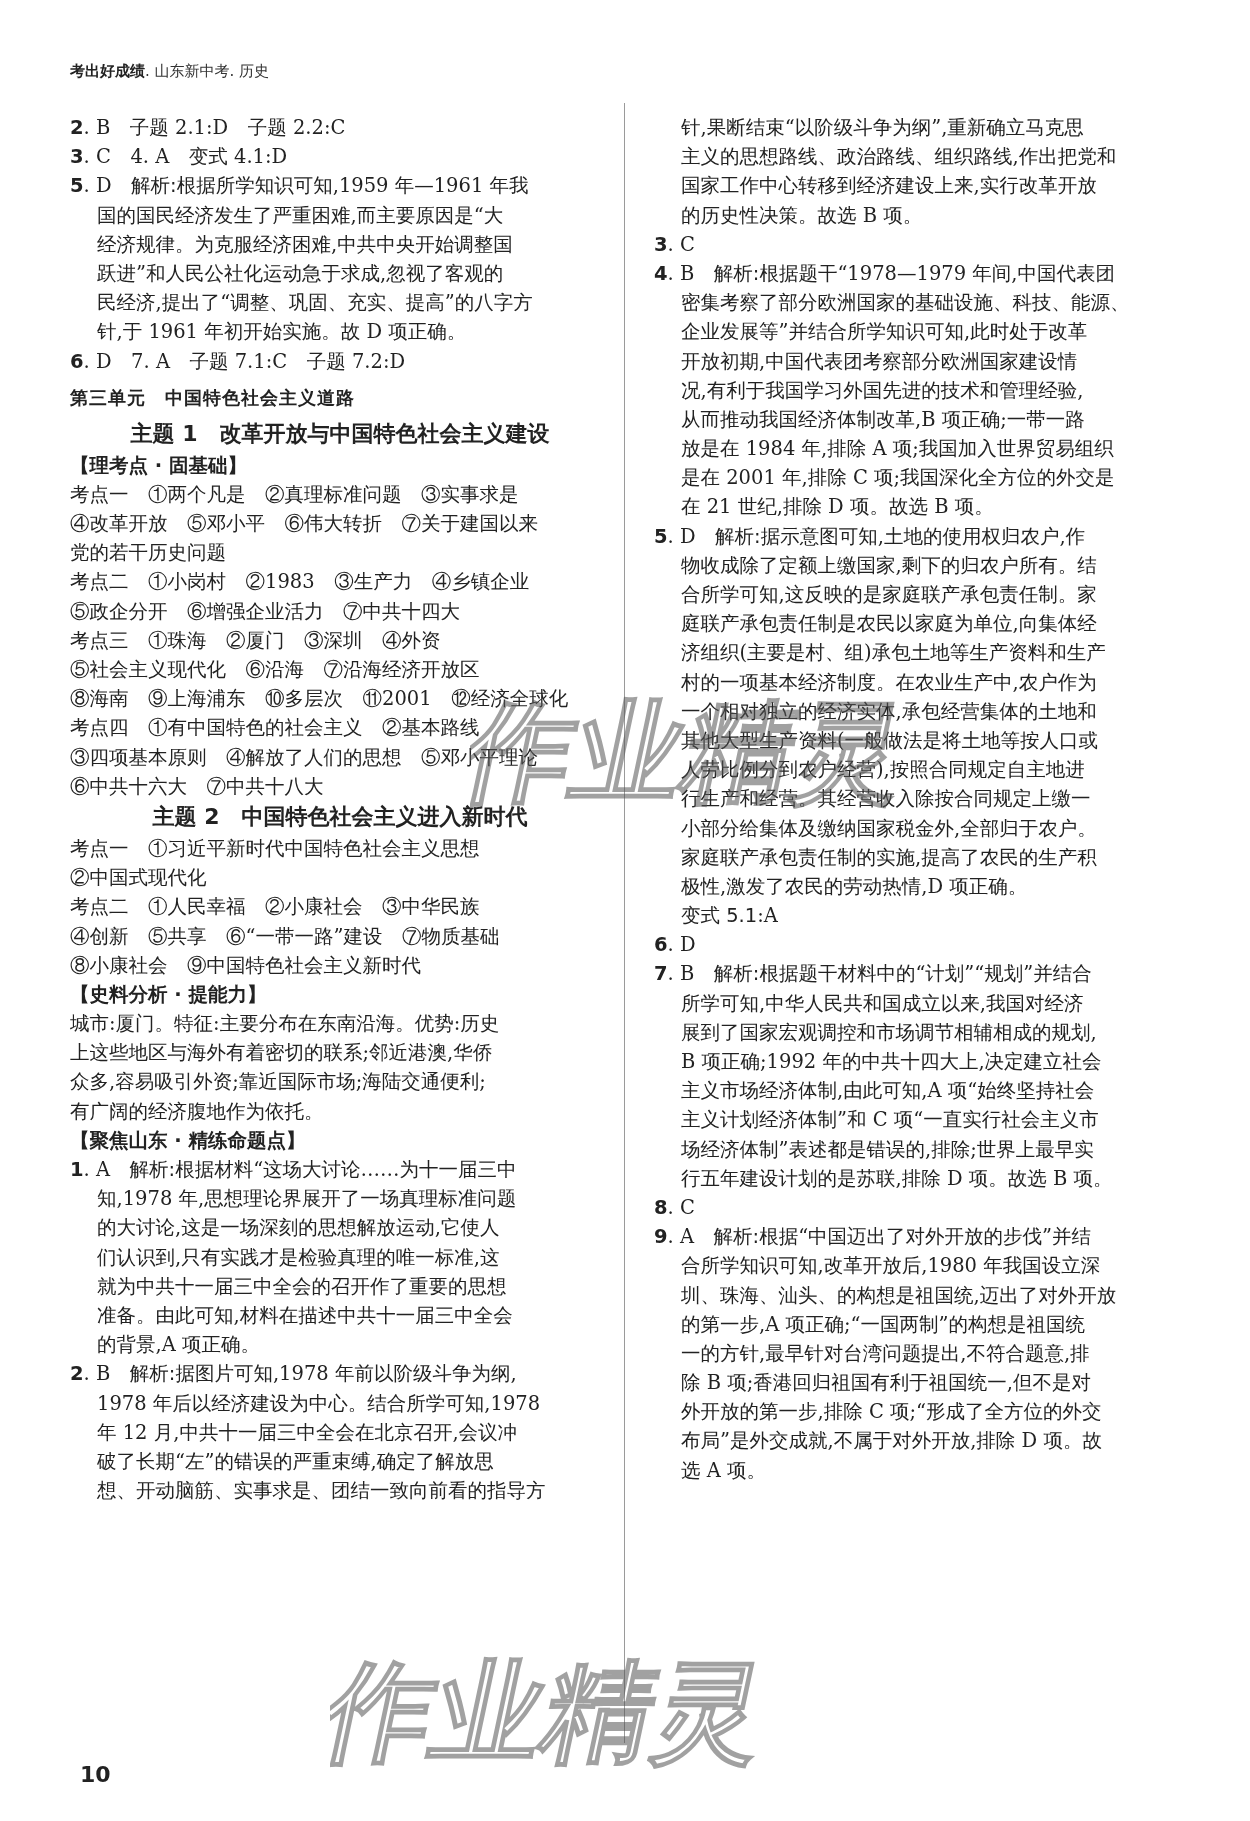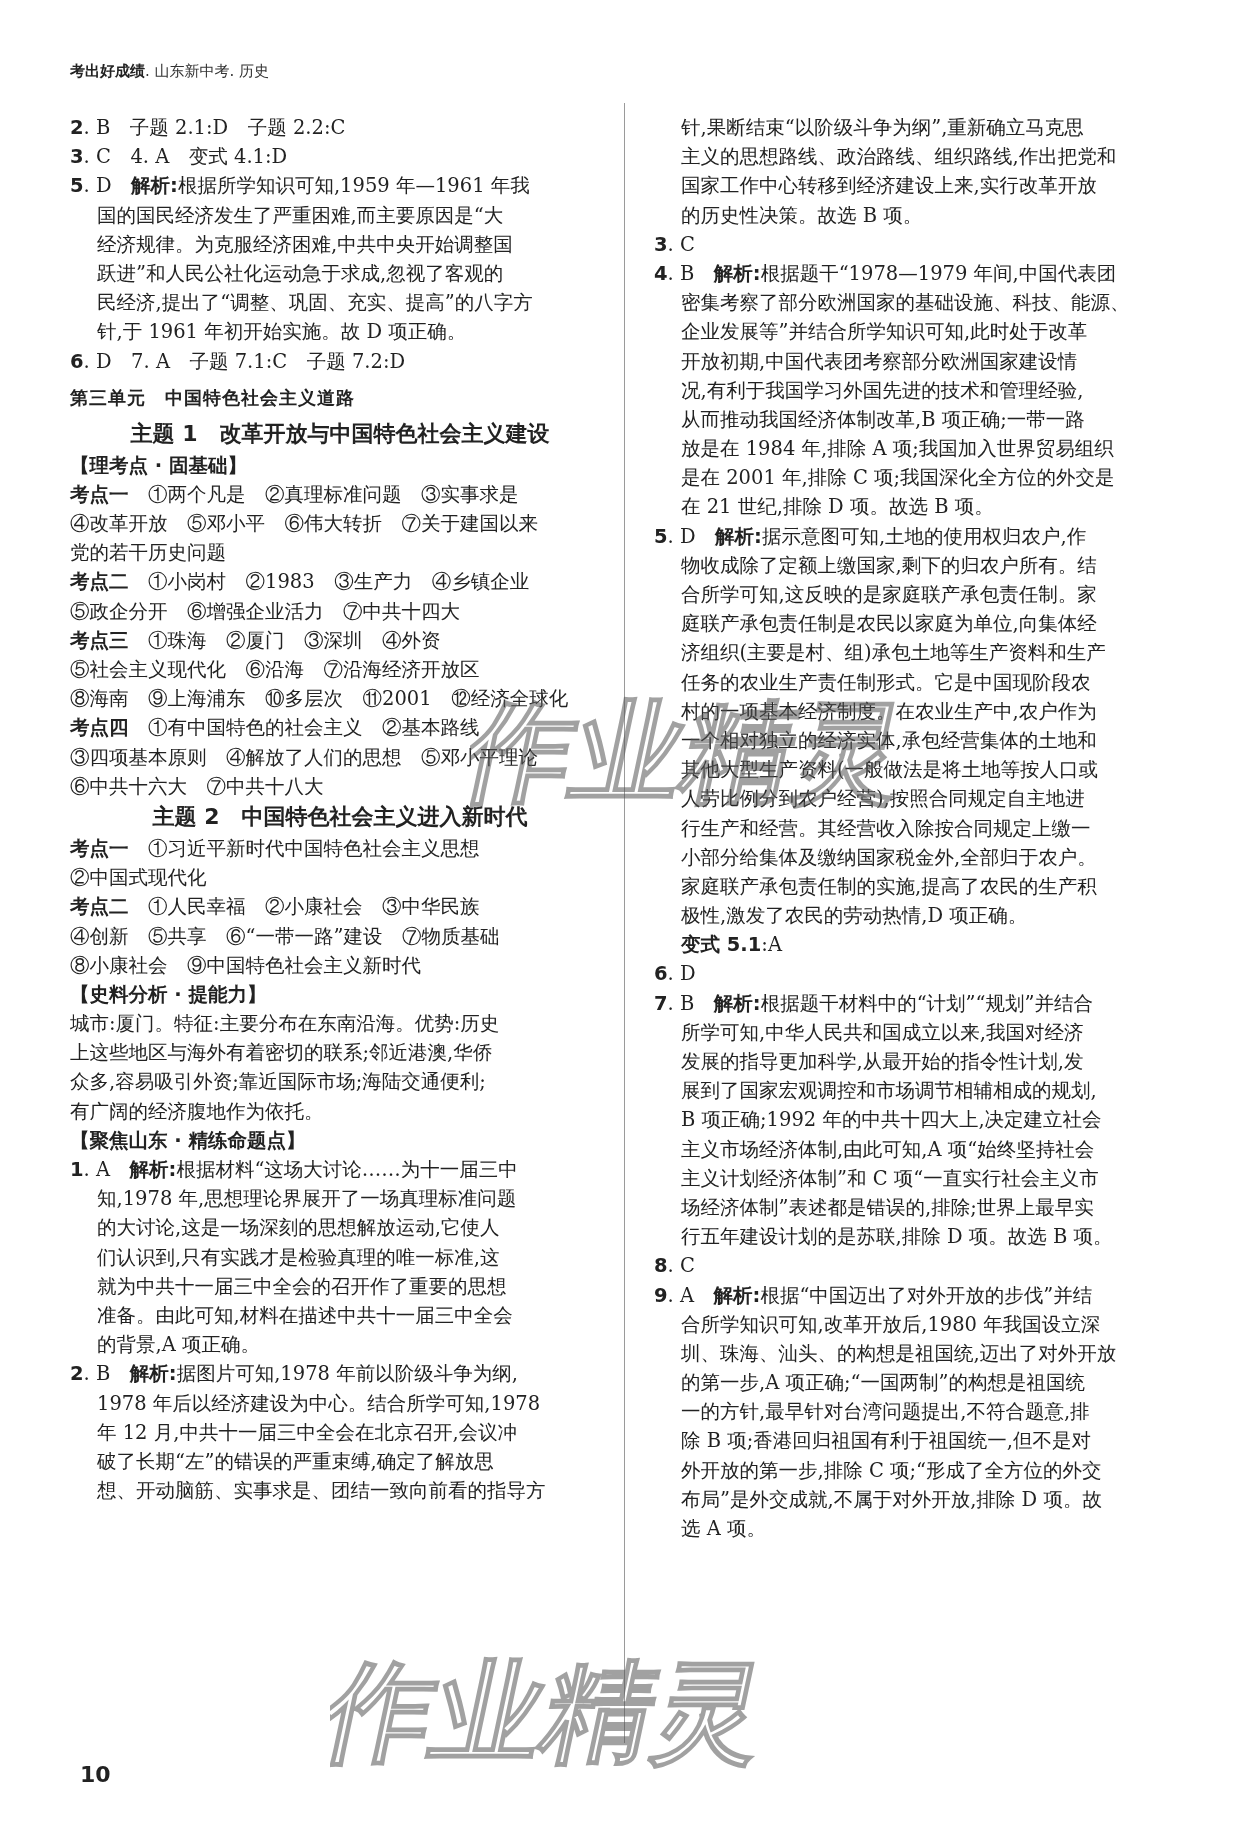--- a/index.html
+++ b/index.html
@@ -20,21 +20,21 @@
   }
   .col-left { left: 70px; width: 540px; }
   .col-right { left: 654px; width: 538px; }
   .divider {
     position: absolute; left: 624px; top: 103px; width: 1px; height: 1640px;
     background: #9a9a9a;
   }
   .line { white-space: nowrap; height: 29.2px; overflow: visible; }
   .ind { padding-left: 27px; }
   .qn { font-family: "DejaVu Sans", sans-serif; font-weight: bold; }
-  .bold { font-family: "DejaVu Sans", sans-serif; font-weight: bold; }
+  .bold { font-family: "DejaVu Sans", sans-serif; font-weight: normal; }
   .unit-title {
     font-family: "DejaVu Serif", serif; font-weight: bold;
     font-size: 18px; line-height: 40px; height: 40px;
     letter-spacing: 1px; padding-top: 2px;
   }
   .topic-title {
     font-family: "DejaVu Sans", sans-serif; font-weight: bold;
     font-size: 22px; line-height: 32px; height: 33px; text-align: center;
   }
   .sec-head {
@@ -135,34 +135,32 @@
       <div class="line ind">况,有利于我国学习外国先进的技术和管理经验,</div>
       <div class="line ind">从而推动我国经济体制改革,B 项正确;一带一路</div>
       <div class="line ind">放是在 1984 年,排除 A 项;我国加入世界贸易组织</div>
       <div class="line ind">是在 2001 年,排除 C 项;我国深化全方位的外交是</div>
       <div class="line ind">在 21 世纪,排除 D 项。故选 B 项。</div>
       <div class="line"><span class="qn">5</span><span>. D　</span><span class="bold">解析:</span><span>据示意图可知,土地的使用权归农户,作</span></div>
       <div class="line ind">物收成除了定额上缴国家,剩下的归农户所有。结</div>
       <div class="line ind">合所学可知,这反映的是家庭联产承包责任制。家</div>
       <div class="line ind">庭联产承包责任制是农民以家庭为单位,向集体经</div>
       <div class="line ind">济组织(主要是村、组)承包土地等生产资料和生产</div>
-      <div class="line ind">任务的农业生产责任制形式。它是中国现阶段农</div>
       <div class="line ind">村的一项基本经济制度。在农业生产中,农户作为</div>
       <div class="line ind">一个相对独立的经济实体,承包经营集体的土地和</div>
       <div class="line ind">其他大型生产资料(一般做法是将土地等按人口或</div>
       <div class="line ind">人劳比例分到农户经营),按照合同规定自主地进</div>
       <div class="line ind">行生产和经营。其经营收入除按合同规定上缴一</div>
       <div class="line ind">小部分给集体及缴纳国家税金外,全部归于农户。</div>
       <div class="line ind">家庭联产承包责任制的实施,提高了农民的生产积</div>
       <div class="line ind">极性,激发了农民的劳动热情,D 项正确。</div>
       <div class="line ind"><span class="bold">变式 5.1</span><span>:A</span></div>
       <div class="line"><span class="qn">6</span><span>. D</span></div>
       <div class="line"><span class="qn">7</span><span>. B　</span><span class="bold">解析:</span><span>根据题干材料中的“计划”“规划”并结合</span></div>
       <div class="line ind">所学可知,中华人民共和国成立以来,我国对经济</div>
-      <div class="line ind">发展的指导更加科学,从最开始的指令性计划,发</div>
       <div class="line ind">展到了国家宏观调控和市场调节相辅相成的规划,</div>
       <div class="line ind">B 项正确;1992 年的中共十四大上,决定建立社会</div>
       <div class="line ind">主义市场经济体制,由此可知,A 项“始终坚持社会</div>
       <div class="line ind">主义计划经济体制”和 C 项“一直实行社会主义市</div>
       <div class="line ind">场经济体制”表述都是错误的,排除;世界上最早实</div>
       <div class="line ind">行五年建设计划的是苏联,排除 D 项。故选 B 项。</div>
       <div class="line"><span class="qn">8</span><span>. C</span></div>
       <div class="line"><span class="qn">9</span><span>. A　</span><span class="bold">解析:</span><span>根据“中国迈出了对外开放的步伐”并结</span></div>
       <div class="line ind">合所学知识可知,改革开放后,1980 年我国设立深</div>
       <div class="line ind">圳、珠海、汕头、的构想是祖国统,迈出了对外开放</div>

